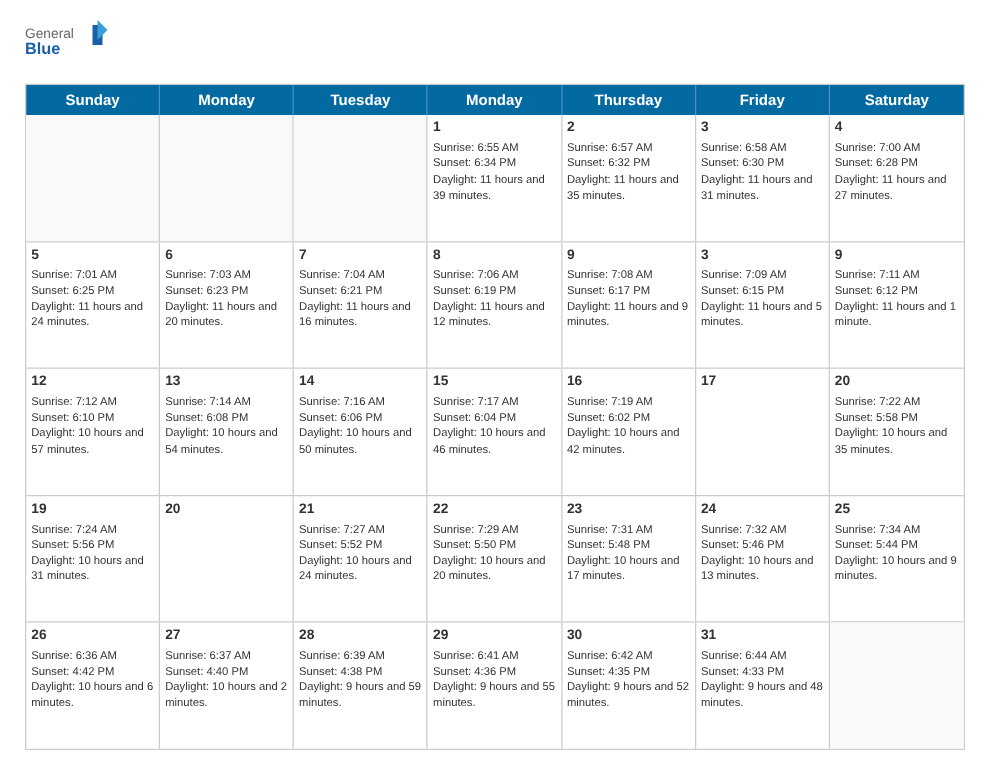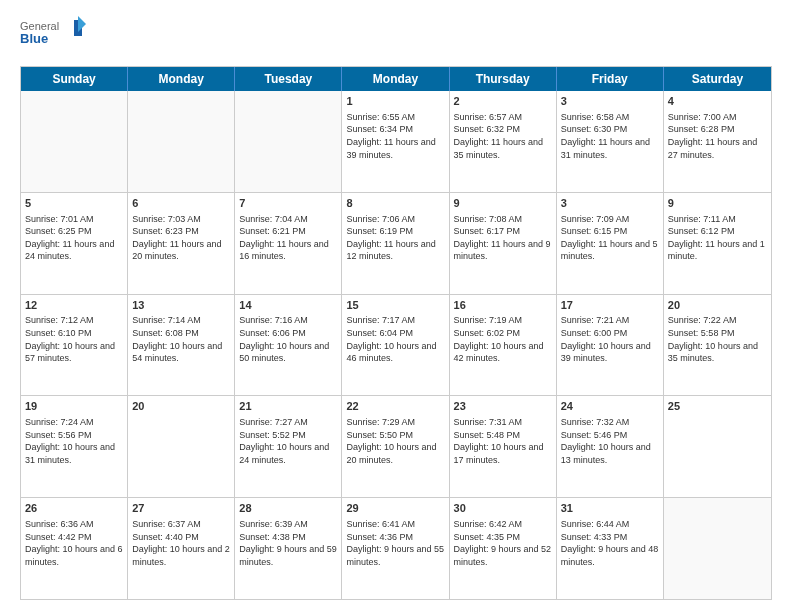--- a/index.html
+++ b/index.html
@@ -197,21 +197,20 @@
           <div class="cal-cell">
             <span class="day-num">15</span>
             <div class="cell-text">Sunrise: 7:17 AM<br>Sunset: 6:04 PM<br>Daylight: 10 hours and 46 minutes.</div>
           </div>
           <div class="cal-cell">
             <span class="day-num">16</span>
             <div class="cell-text">Sunrise: 7:19 AM<br>Sunset: 6:02 PM<br>Daylight: 10 hours and 42 minutes.</div>
           </div>
           <div class="cal-cell">
             <span class="day-num">17</span>
-            <div class="cell-text">Sunrise: 7:21 AM<br>Sunset: 6:00 PM<br>Daylight: 10 hours and 39 minutes.</div>
           </div>
           <div class="cal-cell">
             <span class="day-num">20</span>
             <div class="cell-text">Sunrise: 7:22 AM<br>Sunset: 5:58 PM<br>Daylight: 10 hours and 35 minutes.</div>
           </div>
         </div>
         <div class="cal-row">
           <div class="cal-cell">
             <span class="day-num">19</span>
             <div class="cell-text">Sunrise: 7:24 AM<br>Sunset: 5:56 PM<br>Daylight: 10 hours and 31 minutes.</div>
@@ -230,20 +229,21 @@
           <div class="cal-cell">
             <span class="day-num">23</span>
             <div class="cell-text">Sunrise: 7:31 AM<br>Sunset: 5:48 PM<br>Daylight: 10 hours and 17 minutes.</div>
           </div>
           <div class="cal-cell">
             <span class="day-num">24</span>
             <div class="cell-text">Sunrise: 7:32 AM<br>Sunset: 5:46 PM<br>Daylight: 10 hours and 13 minutes.</div>
           </div>
           <div class="cal-cell">
             <span class="day-num">25</span>
+            <div class="cell-text">Sunrise: 7:34 AM<br>Sunset: 5:44 PM<br>Daylight: 10 hours and 9 minutes.</div>
           </div>
         </div>
         <div class="cal-row">
           <div class="cal-cell">
             <span class="day-num">26</span>
             <div class="cell-text">Sunrise: 6:36 AM<br>Sunset: 4:42 PM<br>Daylight: 10 hours and 6 minutes.</div>
           </div>
           <div class="cal-cell">
             <span class="day-num">27</span>
             <div class="cell-text">Sunrise: 6:37 AM<br>Sunset: 4:40 PM<br>Daylight: 10 hours and 2 minutes.</div>

